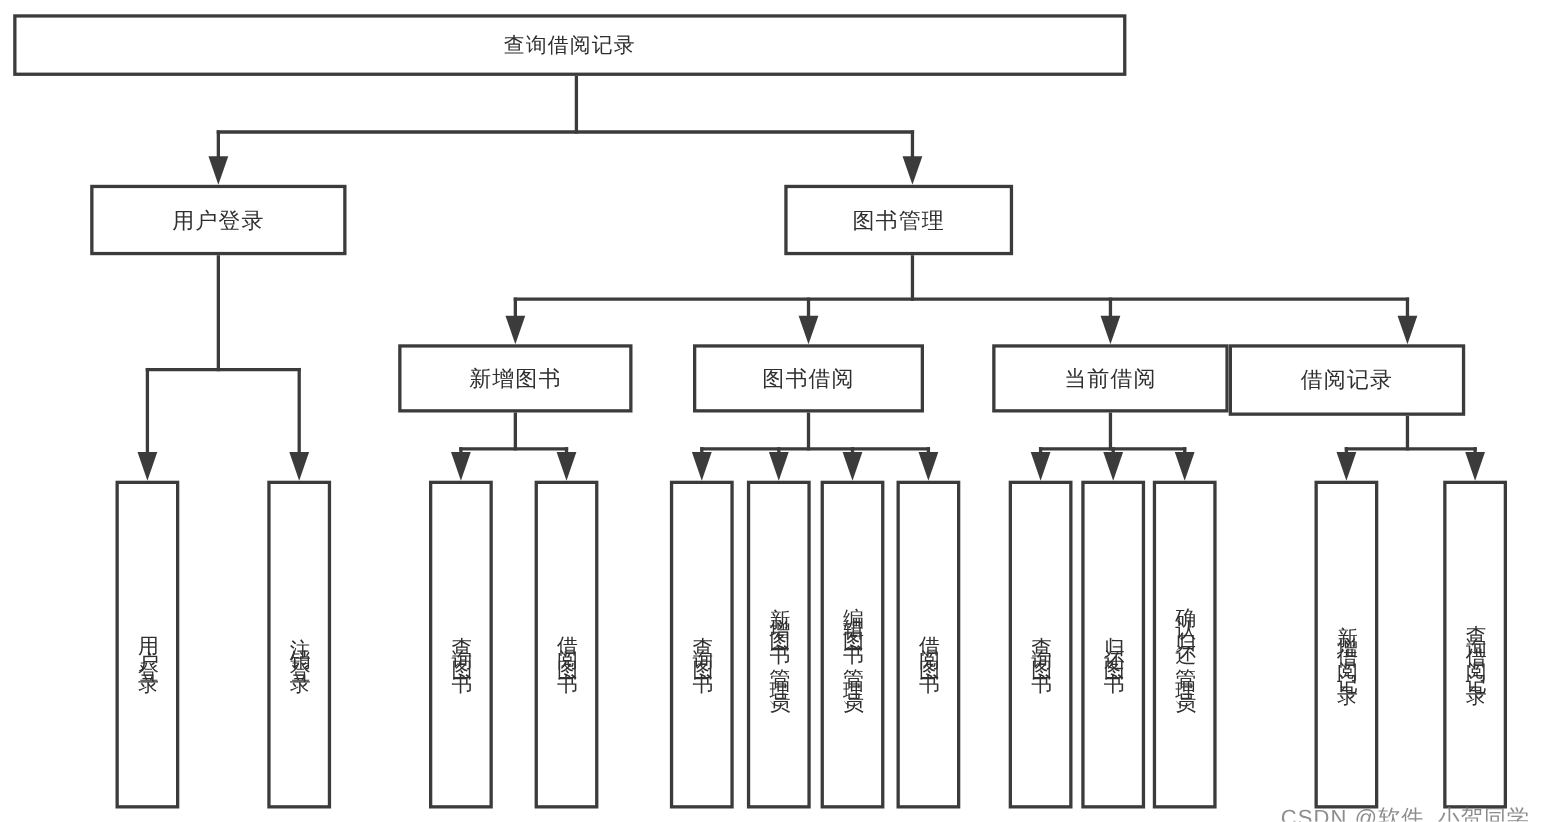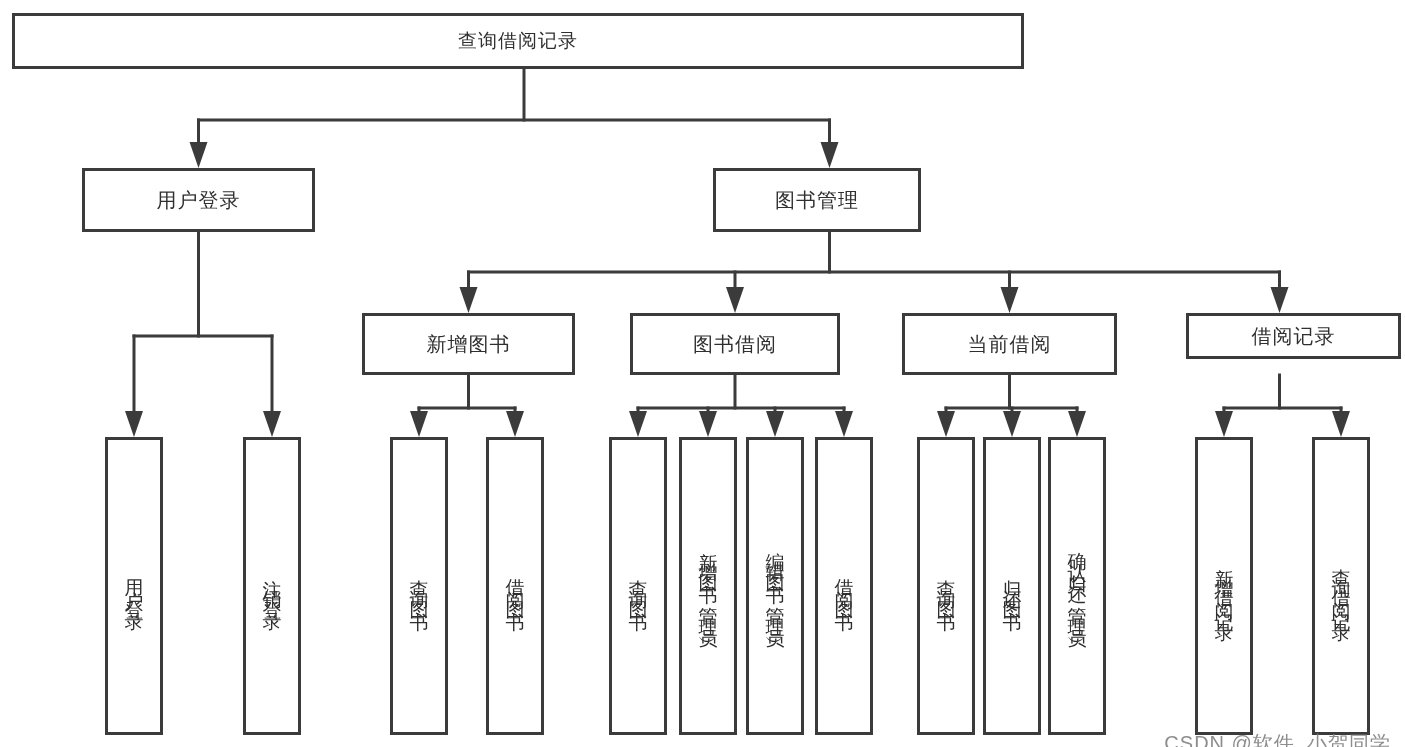--- a/index.html
+++ b/index.html
@@ -136,21 +136,21 @@
 
   <div class="node h" style="left:362px; top:313px; width:213px; height:62px;">
     <span>新增图书</span>
   </div>
   <div class="node h" style="left:902px; top:313px; width:215px; height:62px;">
     <span>当前借阅</span>
   </div>
   <div class="node h" style="left:630px; top:313px; width:210px; height:62px;">
     <span>图书借阅</span>
   </div>
-  <div class="node h" style="left:1186px; top:313px; width:215px; height:46px;">
+  <div class="node h" style="left:1117px; top:313px; width:215px; height:65px;">
     <span>借阅记录</span>
   </div>
 
   <div class="node leaf" style="left:105px; top:437px; width:58px; height:298px;">
     <span class="vtext">用户登录</span>
   </div>
   <div class="node leaf" style="left:243px; top:437px; width:58px; height:298px;">
     <span class="vtext">注销登录</span>
   </div>
 

